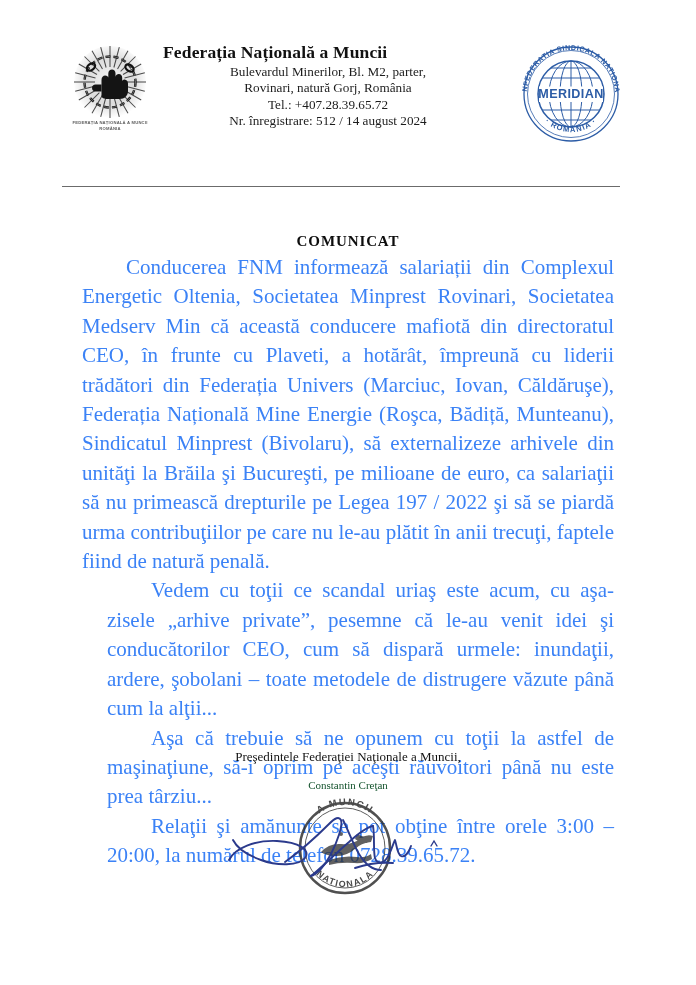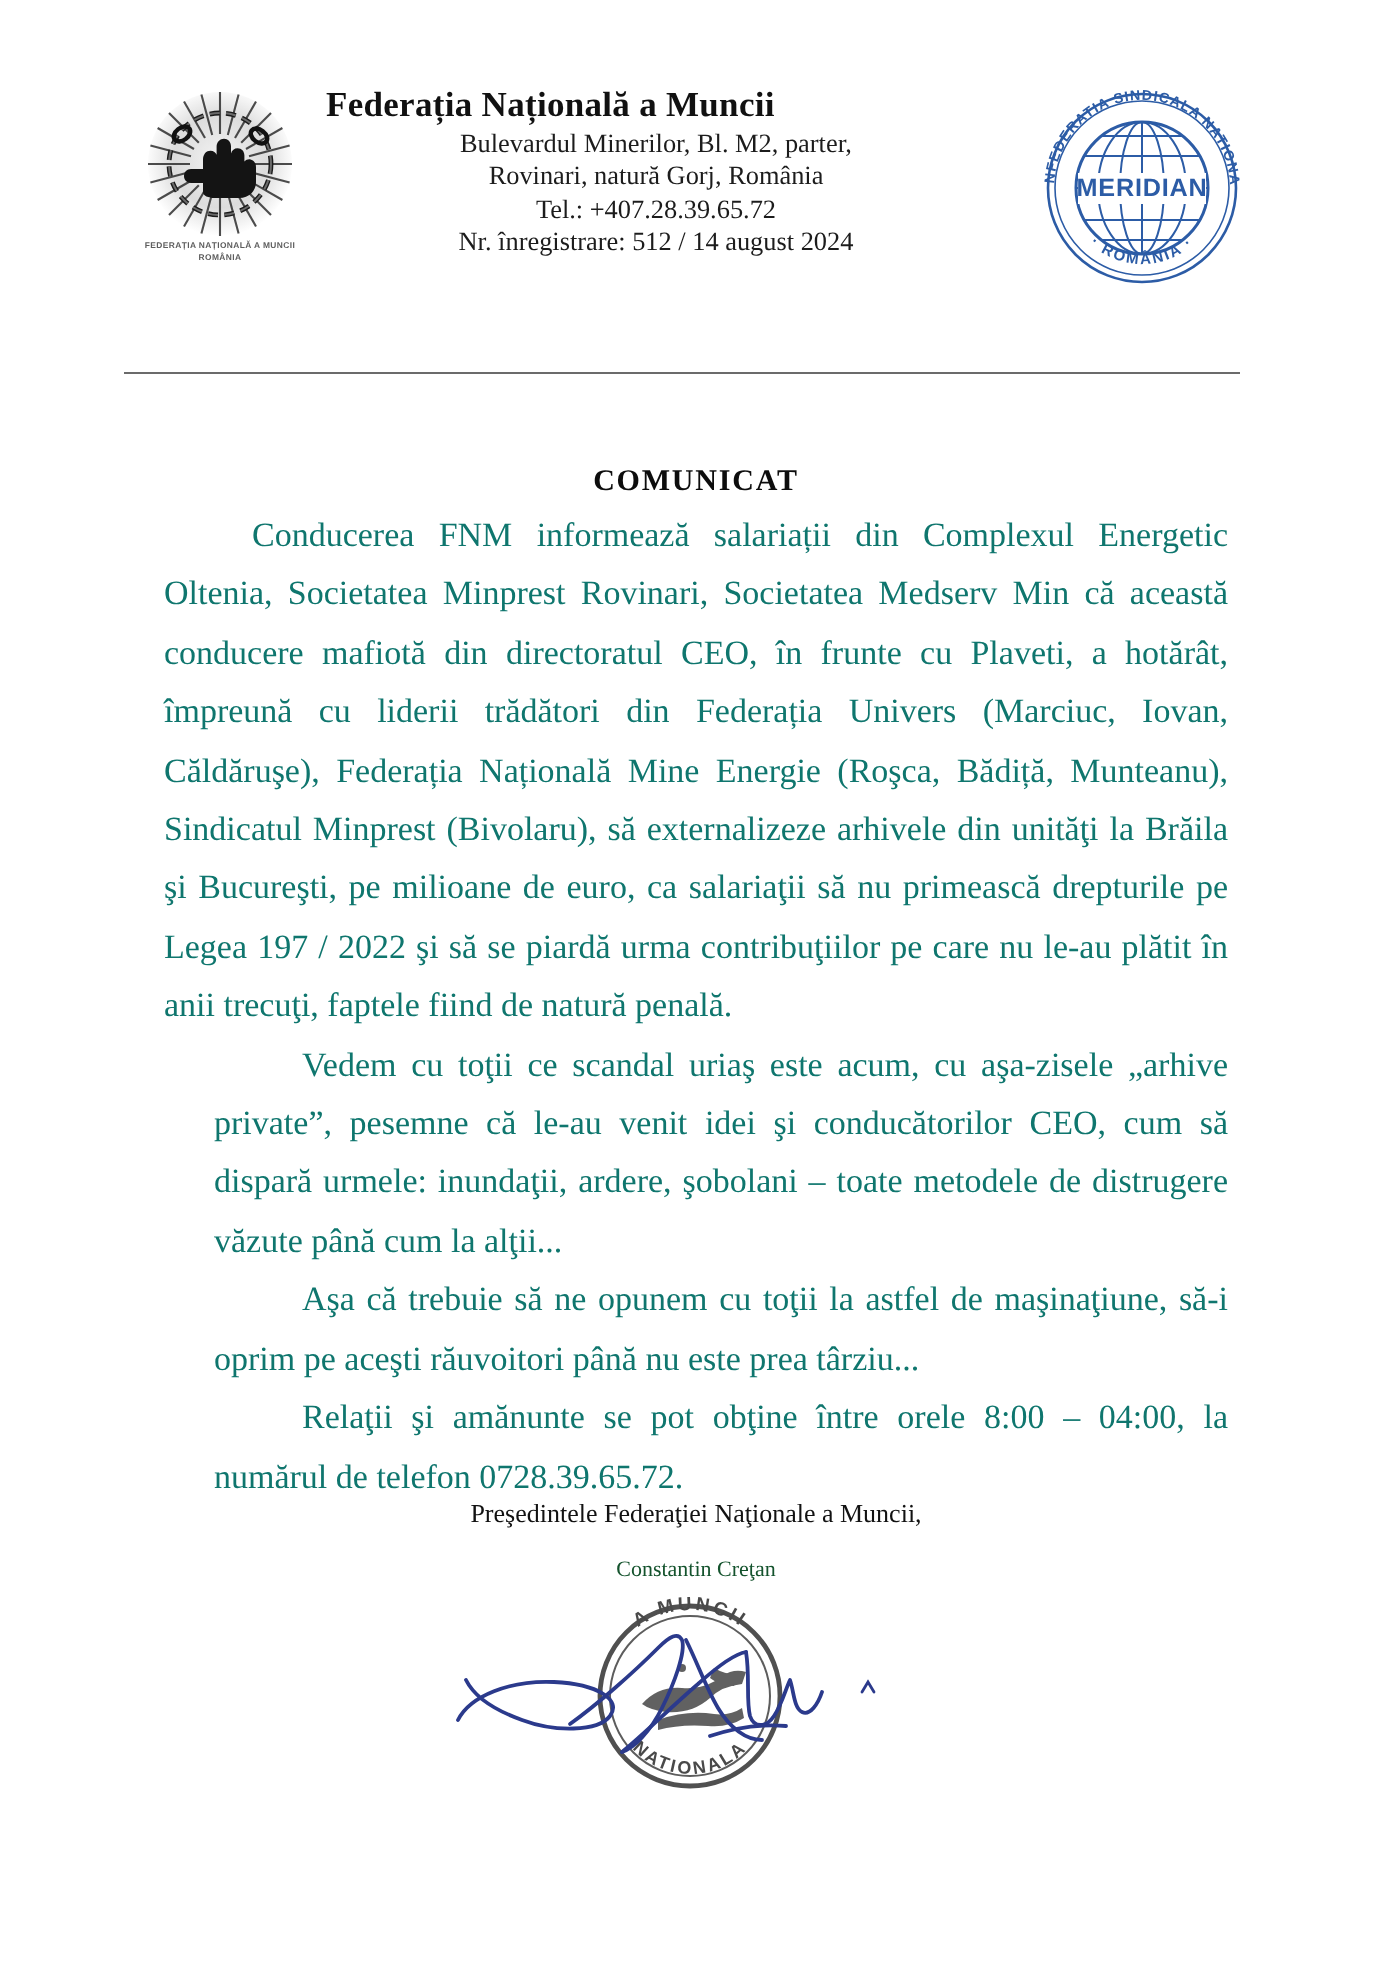--- a/index.html
+++ b/index.html
@@ -106,23 +106,23 @@
     position: absolute;
     left: 82px;
     top: 253px;
     width: 532px;
   }
   .para {
     margin: 0 0 0 0;
     text-indent: 44px;
     text-align: justify;
     text-justify: inter-word;
-    font-size: 17px;
+    font-size: 21px;
     line-height: 29.4px;
-    color: #0f766e;
+    color: #3b82f6;
   }
   .para + .para { margin-top: 0px; margin-left: 25px; }
   .para.last-line-left { text-align-last: left; }
 
   
   .sign-block {
     position: absolute;
     left: 0;
     top: 742px;
     width: 696px;
@@ -270,21 +270,21 @@
 
     <div class="header-rule"></div>
   </div>
 
   <div class="doc-title">COMUNICAT</div>
 
   <div class="body-copy">
     <p class="para">Conducerea FNM informează salariații din Complexul Energetic Oltenia, Societatea Minprest Rovinari, Societatea Medserv Min că această conducere mafiotă din directoratul CEO, în frunte cu Plaveti, a hotărât, împreună cu liderii trădători din Federația Univers (Marciuc, Iovan, Căldăruşe), Federația Națională Mine Energie (Roşca, Bădiță, Munteanu), Sindicatul Minprest (Bivolaru), să externalizeze arhivele din unităţi la Brăila şi Bucureşti, pe milioane de euro, ca salariaţii să nu primească drepturile pe Legea 197 / 2022  şi să se  piardă urma contribuţiilor pe care nu le-au plătit în anii trecuţi, faptele fiind de natură penală.</p>
     <p class="para last-line-left">Vedem cu toţii ce scandal uriaş este acum, cu aşa-zisele „arhive private”, pesemne că le-au venit idei şi conducătorilor CEO, cum să dispară urmele: inundaţii, ardere, şobolani – toate metodele de distrugere văzute până cum la alţii...</p>
     <p class="para last-line-left">Aşa că trebuie să ne opunem cu toţii la astfel de maşinaţiune, să-i oprim pe aceşti răuvoitori până nu este prea târziu...</p>
-    <p class="para last-line-left">Relaţii şi amănunte se pot obţine între orele 8:00 – 04:00, la numărul de telefon 0728.39.65.72.</p>
+    <p class="para last-line-left">Relaţii şi amănunte se pot obţine între orele 3:00 – 20:00, la numărul de telefon 0728.39.65.72.</p>
   </div>
 
   <div class="sign-block">
     <div class="sign-role">Preşedintele Federaţiei Naţionale a Muncii,</div>
     <div class="sign-name">Constantin Creţan</div>
   </div>
 
   <div class="stamp-area">
 
     <svg class="stamp-svg" width="260" height="120" viewBox="0 0 260 120" aria-hidden="true">

